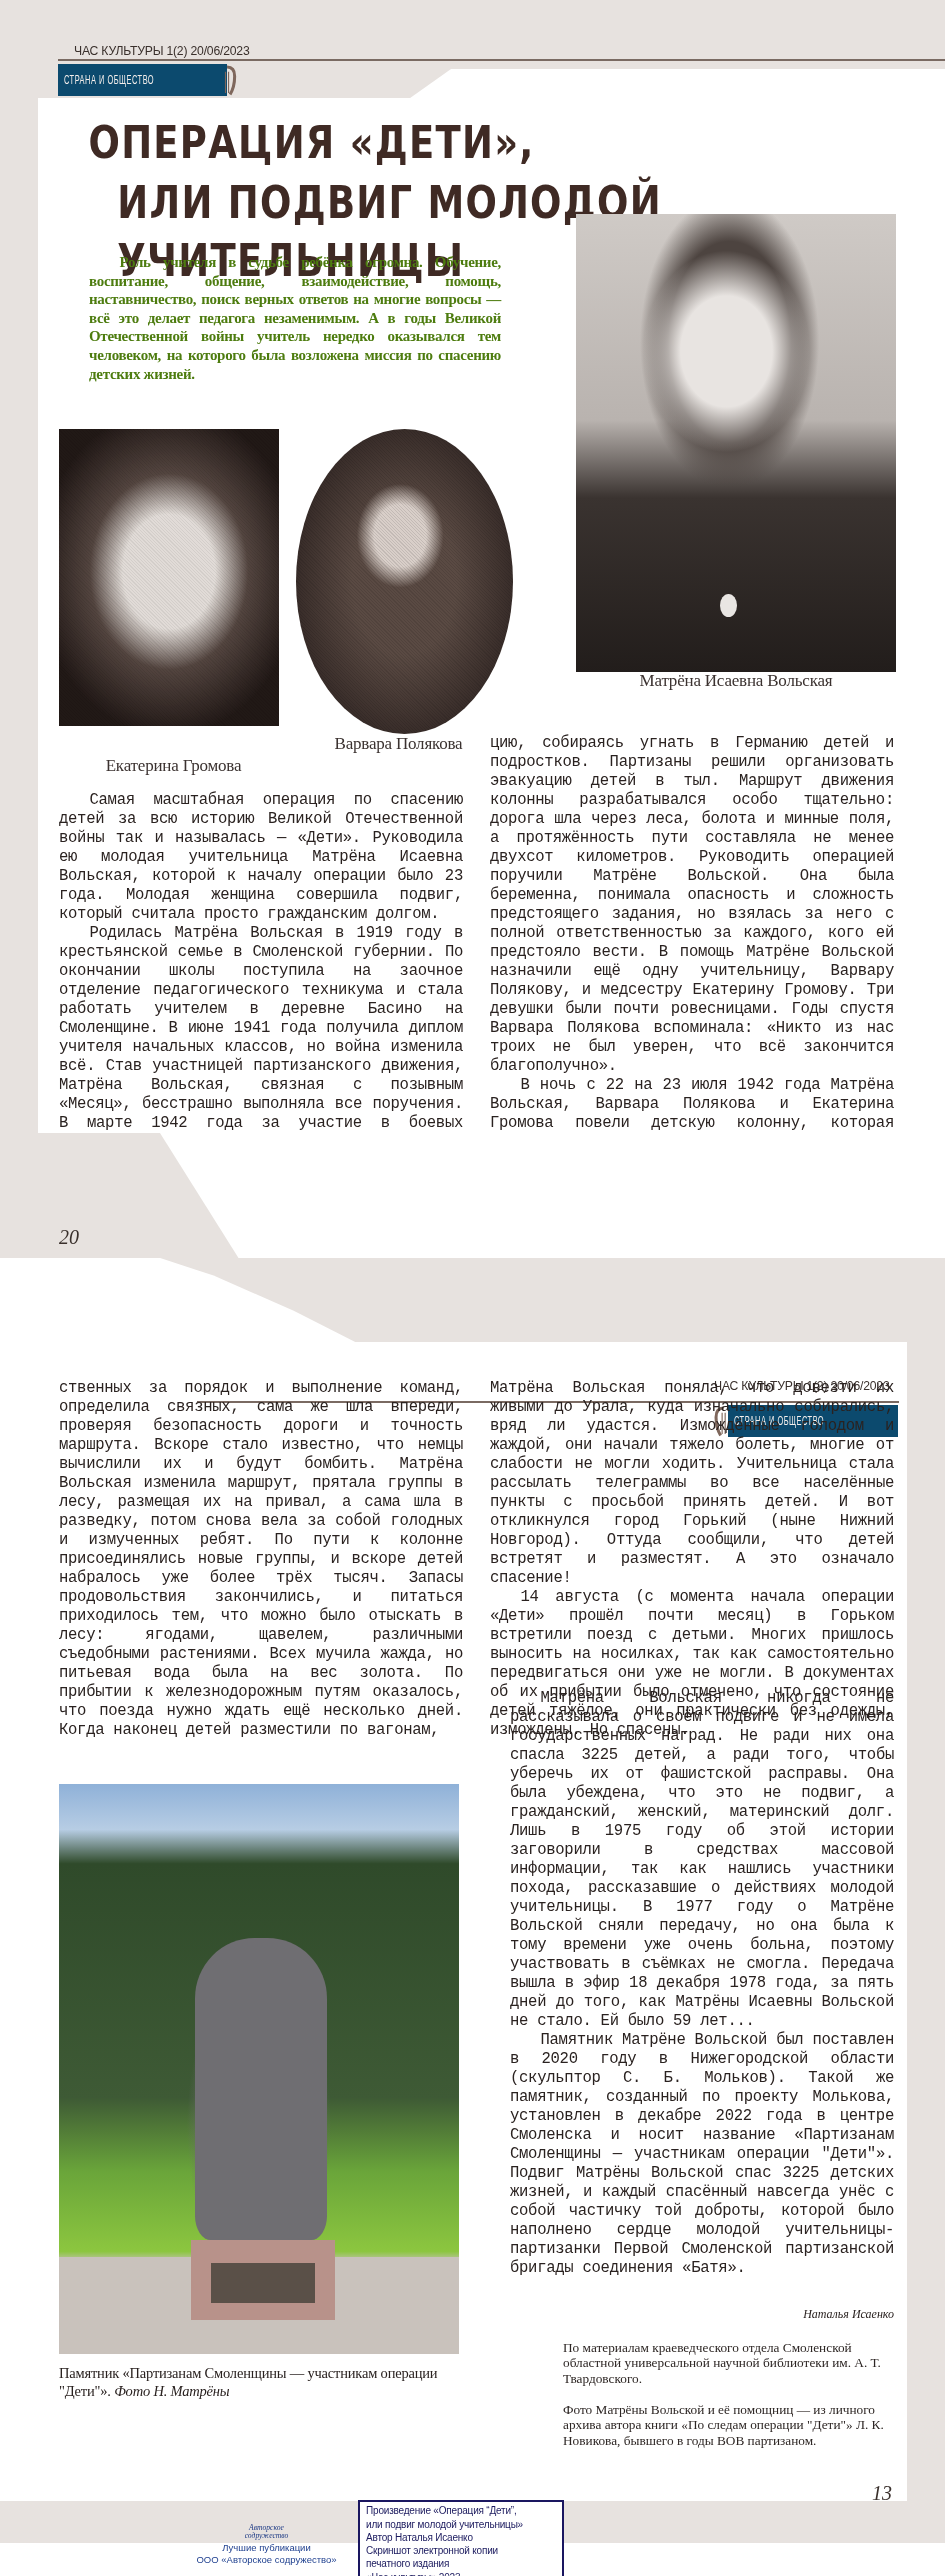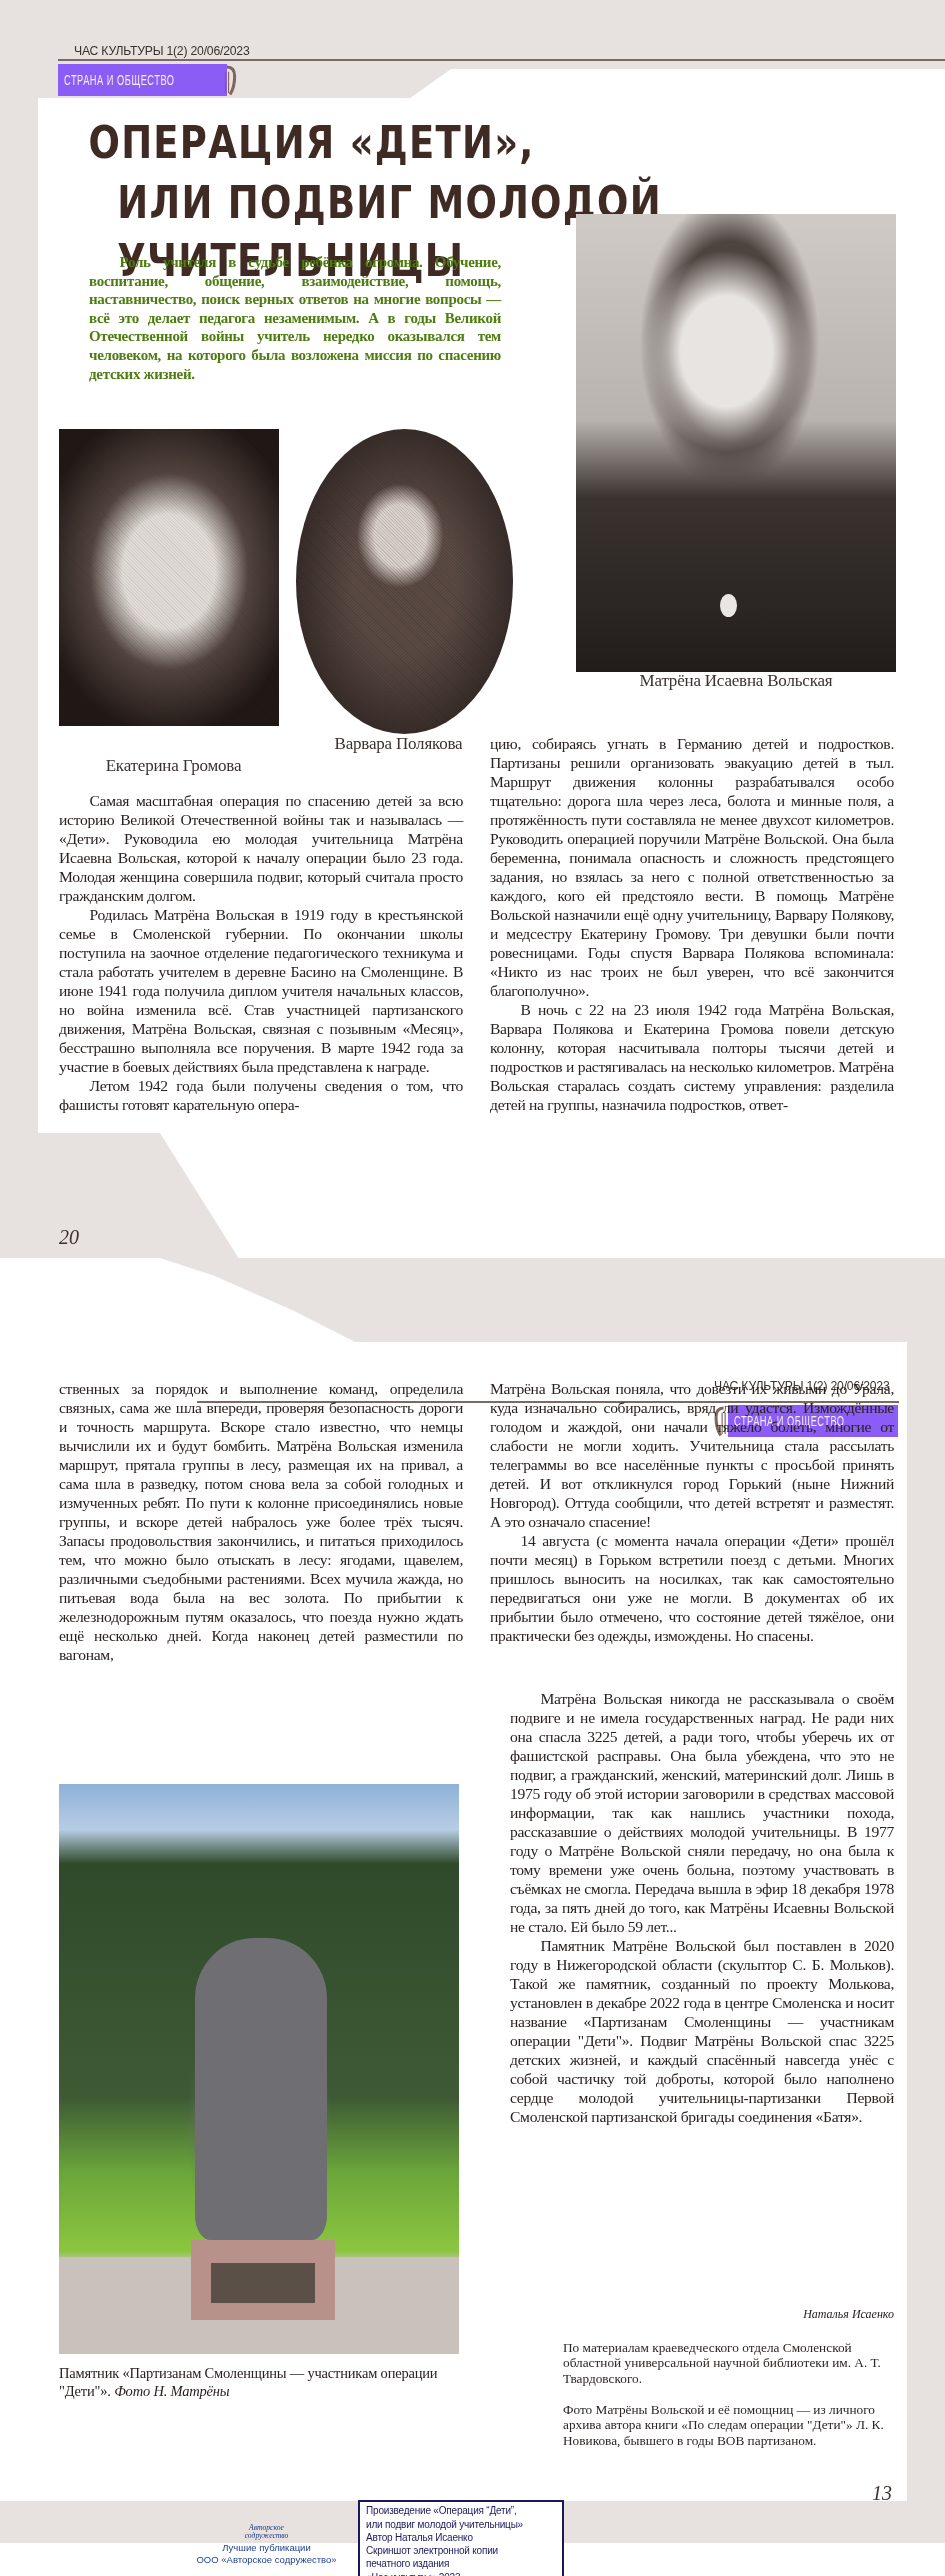--- a/index.html
+++ b/index.html
@@ -7,22 +7,22 @@
   body { position: relative; font-family: "Liberation Serif", "DejaVu Serif", serif; color: #2b2422; }
 
   
   .page1 { position: absolute; left: 0; top: 0; width: 946px; height: 1258px; background: #e7e2df; }
   .p1-white { position: absolute; left: 38px; top: 98px; width: 907px; height: 1036px; background: #fff; }
   .p1-slant { position: absolute; left: 408px; top: 69px; width: 538px; height: 30.5px; background: #fff;
               clip-path: polygon(8% 0, 100% 0, 100% 100%, 0 100%); }
   .masthead-date { position: absolute; font-family: "Liberation Sans", "DejaVu Sans", sans-serif;
                    font-size: 12.2px; color: #3a302c; letter-spacing: -0.2px; margin-left: 16px; }
   .p1-rule { position: absolute; left: 58px; top: 59px; width: 888px; height: 1.5px; background: #7a6a62; }
-  .rubric { position: absolute; background: #8b5cf6; color: #f5efec;
-            font-family: "Liberation Sans", "DejaVu Sans", sans-serif; font-size: 15px;
+  .rubric { position: absolute; background: #0c4a6e; color: #f5efec;
+            font-family: "Liberation Sans", "DejaVu Sans", sans-serif; font-size: 12px;
             letter-spacing: 0.8px; transform-origin: left top; padding: 0 6.1px; line-height: 32px; height: 32px;
             white-space: nowrap; }
   .rubric .condensed { display: inline-block; transform: scaleX(0.62); transform-origin: left center; }
   .lyre { position: absolute; width: 13.7px; height: 32px; }
   .title { position: absolute; left: 46px; width: 892px; text-align: left; font-family: "DejaVu Sans", sans-serif;
            font-weight: bold; font-size: 44px; color: #3f2a24; letter-spacing: 1.5px; line-height: 58px; }
   .title span { display: inline-block; transform: scaleX(0.84); }
 
   .lead { position: absolute; left: 59px; top: 253px; width: 412px; font-family: "Liberation Serif", serif;
           font-weight: bold; font-size: 15px; line-height: 18.6px; text-align: justify; text-indent: 30.5px;
@@ -40,21 +40,21 @@
   .ph-volskaya { left: 576px; top: 214px; width: 320px; height: 458px;
     background: radial-gradient(ellipse 26% 22% at 47% 30%, #e8e4e1 0 55%, transparent 100%),
                 radial-gradient(ellipse 35% 40% at 48% 28%, #4d4440 0 55%, transparent 80%),
                 linear-gradient(180deg, #cfcac6 0%, #b9b3af 45%, #3a3330 62%, #221d1b 100%); }
   .ph-volskaya::after { content: ""; position: absolute; left: 45%; top: 83%; width: 17px; height: 23px;
     background: #e9e6e3; border-radius: 50%; }
 
   .caption { position: absolute; font-family: "Liberation Serif", serif; font-size: 17px; color: #3b3230;
              text-align: center; letter-spacing: -0.2px; }
 
-  .col { position: absolute; font-family: Liberation Serif, serif; font-size: 15.6px; line-height: 19px;
+  .col { position: absolute; font-family: Liberation Mono, monospace; font-size: 15.6px; line-height: 19px;
          text-align: justify; color: #2a2220; letter-spacing: -0.3px; }
   .col p { text-indent: 30.5px; }
   .col p.cont { text-indent: 0; }
 
   .p1-bottom-cut { position: absolute; left: 38px; top: 1133px; width: 907px; height: 125px; background: #e7e2df; }
   .p1-bottom-white { position: absolute; left: 160px; top: 1133px; width: 785px; height: 125px; background: #fff;
                      clip-path: polygon(0 0, 100% 0, 100% 100%, 10% 100%); }
   .page-num { position: absolute; font-family: "Liberation Serif", serif; font-style: italic; font-size: 20px; color: #3a302c; }
 
   

